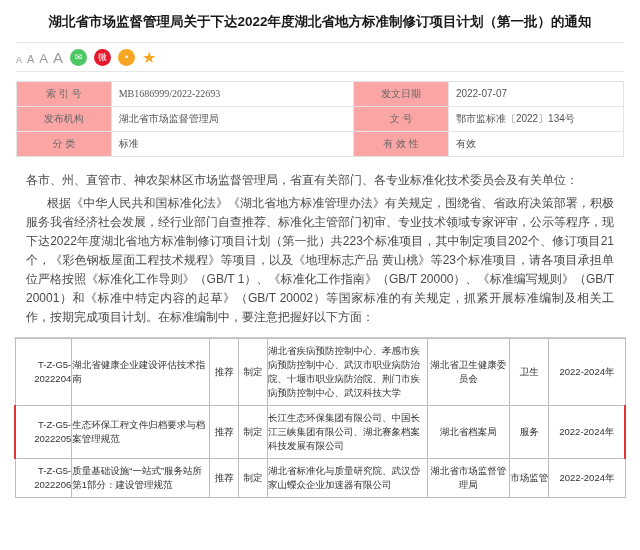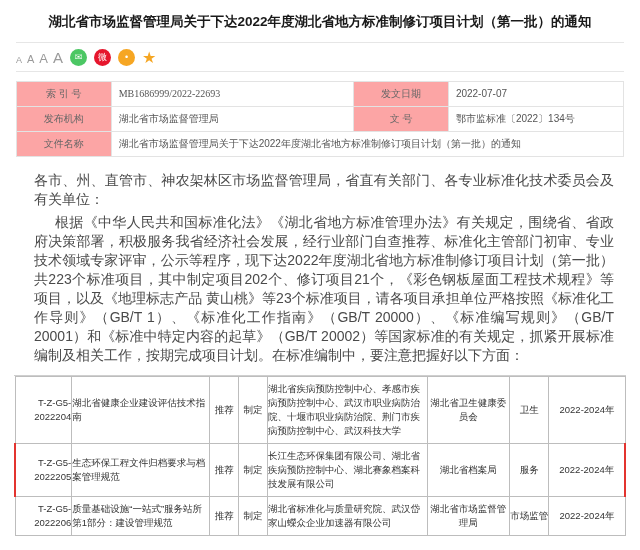--- a/index.html
+++ b/index.html
@@ -137,22 +137,22 @@
     width: 58px;
   }
   .infotable .val {
     color: #555;
   }
   .w-a { width: 172px; font-family: Liberation Serif, serif; }
   .w-b { width: 58px; }
   .w-c { width: 120px; }
   
   .bodytext {
-    margin: 14px 26px 0 34px;
-    font-size: 14px;
+    margin: 14px 26px 0 26px;
+    font-size: 12px;
     line-height: 19px;
     color: #4a4a4a;
     text-align: justify;
   }
   .bodytext p { margin: 0 0 4px 0; }
   .indent { text-indent: 21px; }
   
   .maintable-wrap {
     margin: 10px 14px 0 14px;
     border-top: 1px solid #cfcfcf;
@@ -222,22 +222,24 @@
       <td class="lbl w-b">发文日期</td>
       <td class="val w-c">2022-07-07</td>
     </tr>
     <tr>
       <td class="lbl">发布机构</td>
       <td class="val">湖北省市场监督管理局</td>
       <td class="lbl">文  号</td>
       <td class="val">鄂市监标准〔2022〕134号</td>
     </tr>
     <tr>
-      <td class="lbl">文件名称</td>
-      <td class="val" colspan="3">湖北省市场监督管理局关于下达2022年度湖北省地方标准制修订项目计划（第一批）的通知</td>
+      <td class="lbl">分  类</td>
+      <td class="val">标准</td>
+      <td class="lbl">有 效 性</td>
+      <td class="val">有效</td>
     </tr>
   </tbody>
     </table>
 
   <div class="bodytext">
     <p>各市、州、直管市、神农架林区市场监督管理局，省直有关部门、各专业标准化技术委员会及有关单位：</p>
     <p class="indent">根据《中华人民共和国标准化法》《湖北省地方标准管理办法》有关规定，围绕省、省政府决策部署，积极服务我省经济社会发展，经行业部门自查推荐、标准化主管部门初审、专业技术领域专家评审，公示等程序，现下达2022年度湖北省地方标准制修订项目计划（第一批）共223个标准项目，其中制定项目202个、修订项目21个，《彩色钢板屋面工程技术规程》等项目，以及《地理标志产品 黄山桃》等23个标准项目，请各项目承担单位严格按照《标准化工作导则》（GB/T 1）、《标准化工作指南》（GB/T 20000）、《标准编写规则》（GB/T 20001）和《标准中特定内容的起草》（GB/T 20002）等国家标准的有关规定，抓紧开展标准编制及相关工作，按期完成项目计划。在标准编制中，要注意把握好以下方面：</p>
   </div>
 
   <div class="maintable-wrap">
@@ -251,21 +253,21 @@
         <td class="c-unit">湖北省疾病预防控制中心、孝感市疾病预防控制中心、武汉市职业病防治院、十堰市职业病防治院、荆门市疾病预防控制中心、武汉科技大学</td>
         <td class="c-dept">湖北省卫生健康委员会</td>
         <td class="c-field">卫生</td>
         <td class="c-year">2022-2024年</td>
       </tr>
       <tr class="row-highlight">
         <td class="c-code">T-Z-G5-2022205</td>
         <td class="c-name">生态环保工程文件归档要求与档案管理规范</td>
         <td class="c-kind">推荐</td>
         <td class="c-type">制定</td>
-        <td class="c-unit">长江生态环保集团有限公司、湖北省疾病预防控制中心、湖北赛象档案科技发展有限公司</td>
+        <td class="c-unit">长江生态环保集团有限公司、中国长江三峡集团有限公司、湖北赛象档案科技发展有限公司</td>
         <td class="c-dept">湖北省档案局</td>
         <td class="c-field">服务</td>
         <td class="c-year">2022-2024年</td>
       </tr>
       <tr>
         <td class="c-code">T-Z-G5-2022206</td>
         <td class="c-name">质量基础设施“一站式”服务站所 第1部分：建设管理规范</td>
         <td class="c-kind">推荐</td>
         <td class="c-type">制定</td>
         <td class="c-unit">湖北省标准化与质量研究院、武汉岱家山蠑众企业加速器有限公司</td>

